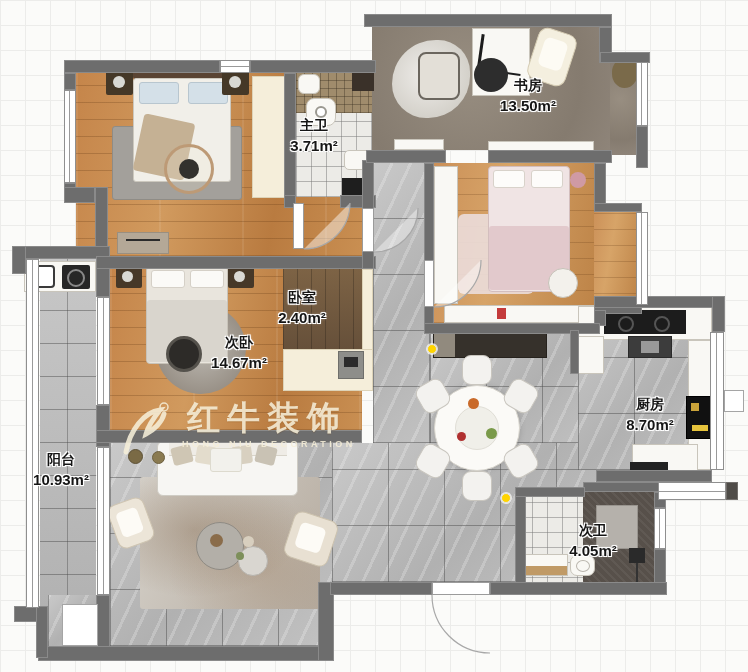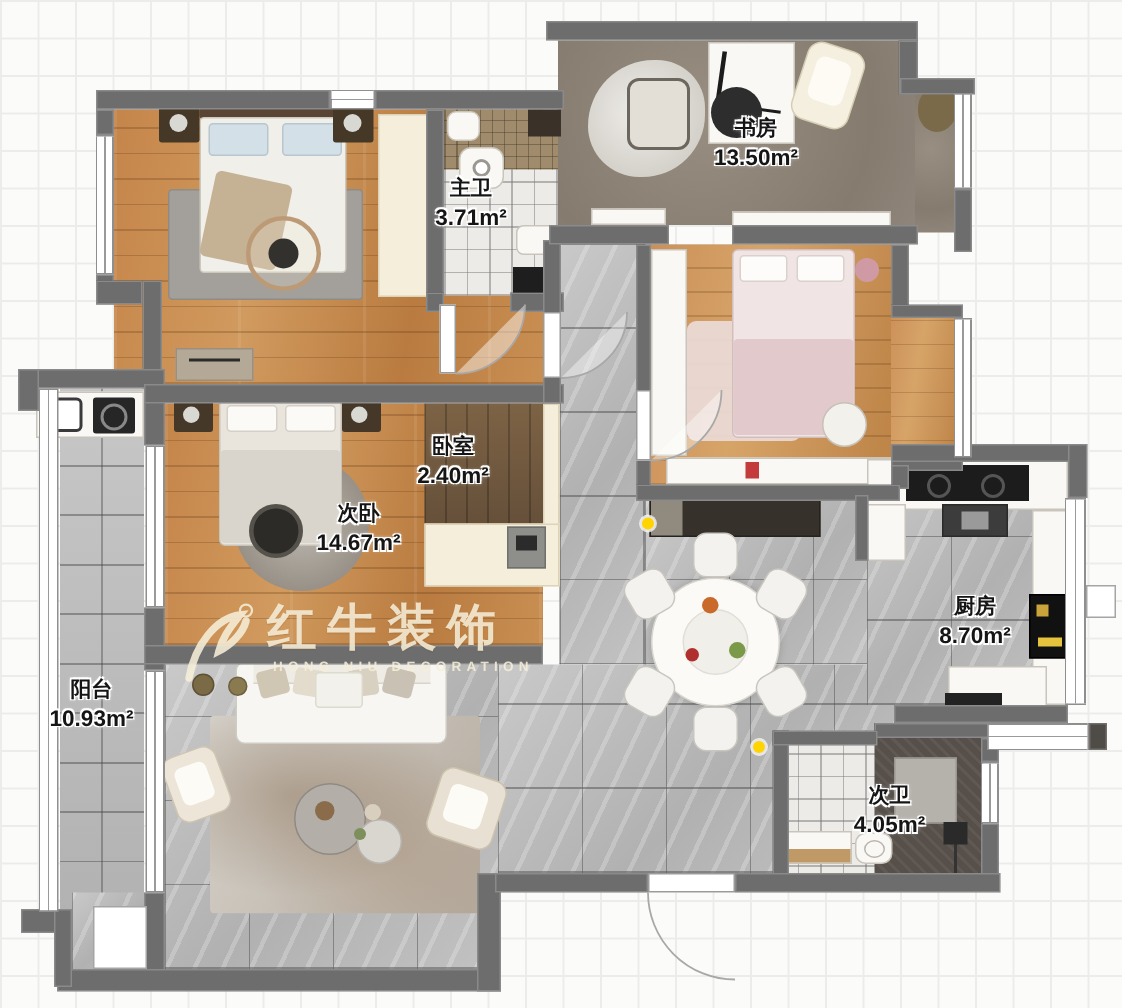--- a/index.html
+++ b/index.html
@@ -66,21 +66,21 @@
   
   .lbl{position:absolute;transform:translate(-50%,-50%);text-align:center;z-index:9;
     line-height:1.45;white-space:nowrap;font-weight:bold;color:#151515;
     text-shadow:-1px -1px 0 #fff,1px -1px 0 #fff,-1px 1px 0 #fff,1px 1px 0 #fff,0 0 3px #fff;}
   .lbl .nm{font-size:14px;display:block;}
   .lbl .ar{font-size:15px;display:block;}
   .marker{z-index:10;width:10px;height:10px;border-radius:50%;background:#ffd400;border:1px solid #e6e6e6;box-shadow:0 0 0 1px rgba(255,255,255,.7);}
   .wm{position:absolute;left:118px;top:400px;z-index:8;display:flex;align-items:flex-start;gap:8px;opacity:.92;}
   .wm .tx{color:rgba(245,238,216,.95);}
   .wm .big{font-size:33px;font-weight:bold;letter-spacing:7px;line-height:1.1;
-    text-shadow:0 1px 1px rgba(120,70,20,.25);}
+    text-shadow:0 1px 1px rgba(120,70,20,.25);text-align:center;}
   .wm .sub{font-size:9px;letter-spacing:3.5px;font-weight:bold;margin-top:3px;padding-left:4px;}
 </style>
 </head>
 <body>
 
 <div class="stage">
 
   <div class="abs floor wood" style="left:76px;top:73px;width:286px;height:183px"></div>
   <div class="abs floor wtile" style="left:296px;top:73px;width:80px;height:124px"></div>
   <div class="abs floor mosaic" style="left:296px;top:73px;width:80px;height:40px"></div>
@@ -321,21 +321,21 @@
     <div class="tx">
       <div class="big">红牛装饰</div>
       <div class="sub">HONG NIU DECORATION</div>
     </div>
   </div>
 
   <div class="lbl" style="left:314px;top:136px">
     <span class="nm">主卫</span>
     <span class="ar">3.71m²</span>
   </div>
-  <div class="lbl" style="left:504px;top:96px">
+  <div class="lbl" style="left:528px;top:96px">
     <span class="nm">书房</span>
     <span class="ar">13.50m²</span>
   </div>
   <div class="lbl" style="left:239px;top:353px">
     <span class="nm">次卧</span>
     <span class="ar">14.67m²</span>
   </div>
   <div class="lbl" style="left:302px;top:308px">
     <span class="nm">卧室</span>
     <span class="ar">2.40m²</span>

